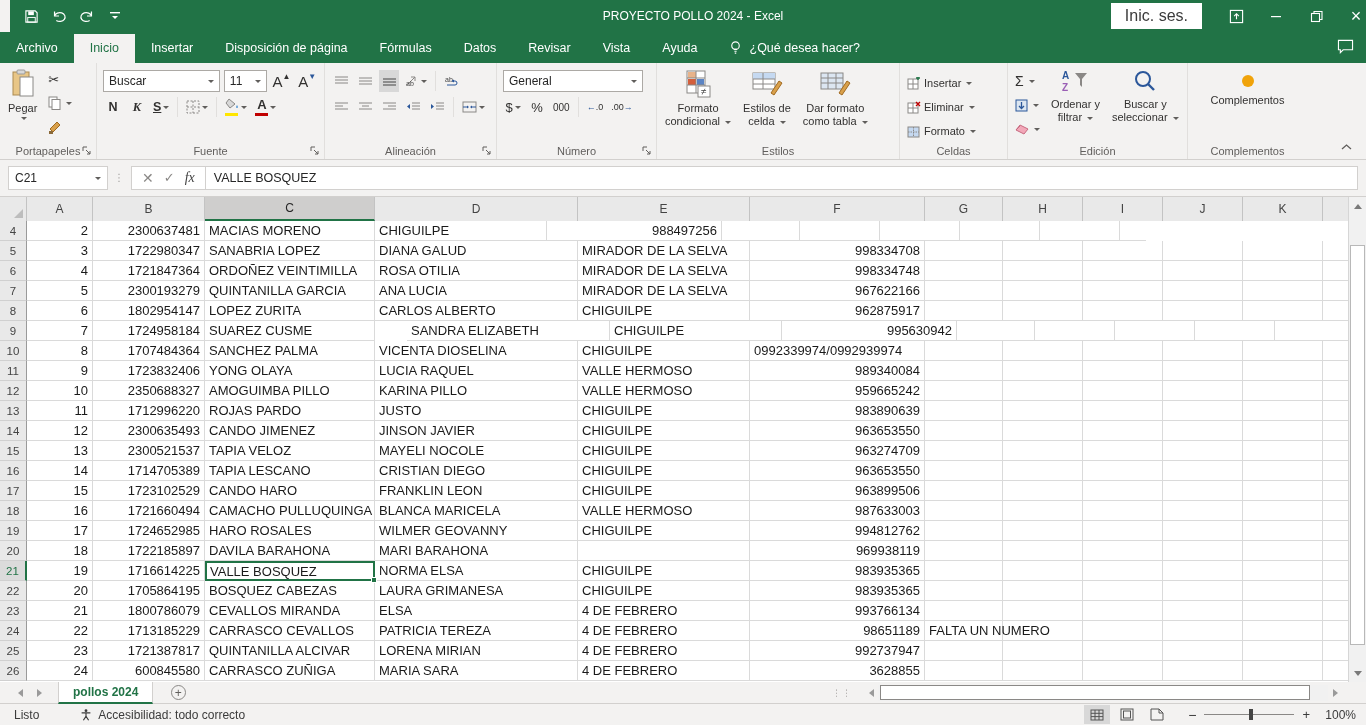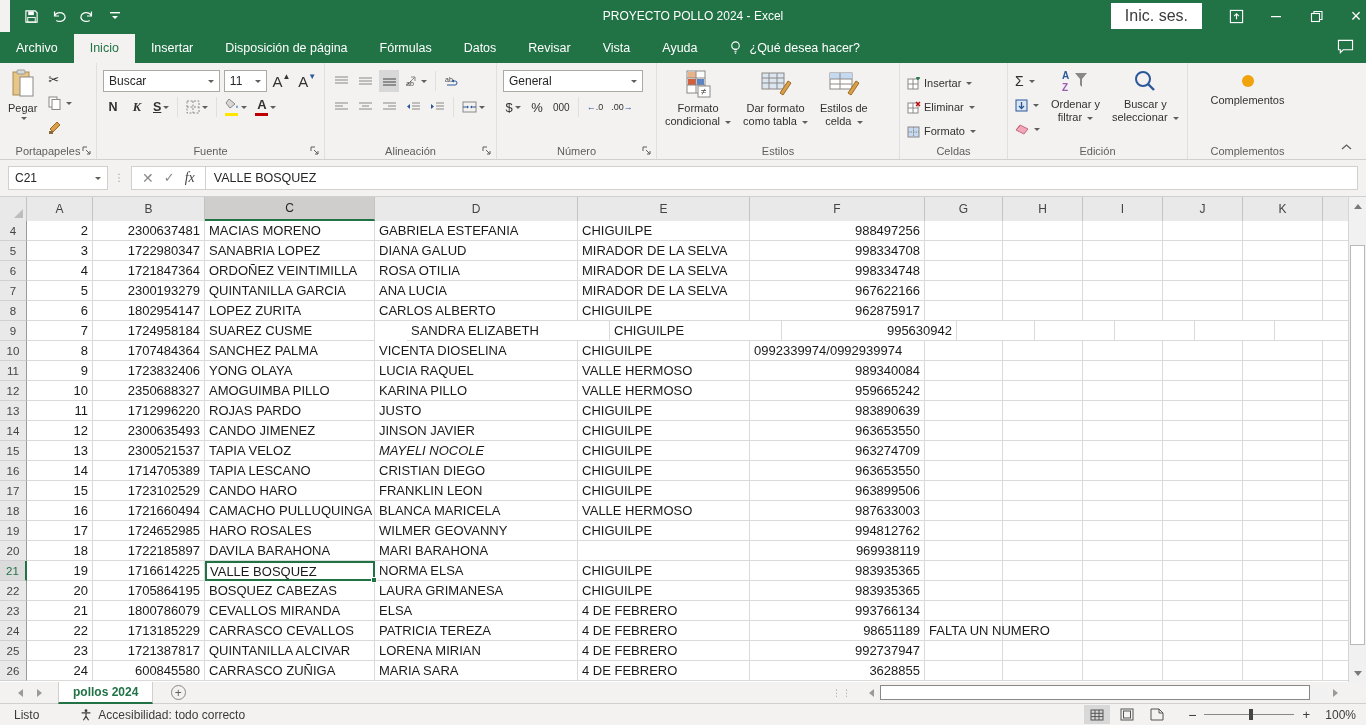--- a/index.html
+++ b/index.html
@@ -402,34 +402,34 @@
             <rect x="5" y="10" width="8" height="6" fill="#d45f3c"></rect>
             <rect x="14" y="10" width="7" height="6" fill="#5b84c4"></rect>
             <path d="M4 9 h18 M4 16 h18 M13 2 v22" stroke="#8a8886"></path>
             <rect x="15" y="17" width="12" height="11" fill="#fff" stroke="#8a8886"></rect>
             <text x="18" y="26" font-size="10" fill="#444">≠</text>
           </svg>
         <span class="blabel"><span>Formato</span><br><span>condicional</span> <span class="caret"></span></span>
       </div>
       <div class="bigbtn">
         <svg width="32" height="30" viewBox="0 0 32 30">
-            <rect x="2" y="4" width="22" height="16" fill="#dce6f1" stroke="#8a8886"></rect>
-            <path d="M2 9 h22 M2 14 h22 M9 4 v16 M17 4 v16" stroke="#8a8886"></path>
-            <path d="M20 24 L28 12 l3 2 -8 12 z" fill="#d9a04a" stroke="#a06a20"></path>
-          </svg>
-        <span class="blabel"><span>Dar formato</span><br><span>como tabla</span> <span class="caret"></span></span>
-      </div>
-      <div class="bigbtn">
-        <svg width="32" height="30" viewBox="0 0 32 30">
             <rect x="2" y="4" width="22" height="16" fill="#fff" stroke="#8a8886"></rect>
             <rect x="2" y="4" width="22" height="6" fill="#c5d9f1"></rect>
             <path d="M2 10 h22 M2 15 h22 M12 4 v16" stroke="#8a8886"></path>
             <path d="M20 24 L28 12 l3 2 -8 12 z" fill="#d9a04a" stroke="#a06a20"></path>
           </svg>
         <span class="blabel"><span>Estilos de</span><br><span>celda</span> <span class="caret"></span></span>
+      </div>
+      <div class="bigbtn">
+        <svg width="32" height="30" viewBox="0 0 32 30">
+            <rect x="2" y="4" width="22" height="16" fill="#dce6f1" stroke="#8a8886"></rect>
+            <path d="M2 9 h22 M2 14 h22 M9 4 v16 M17 4 v16" stroke="#8a8886"></path>
+            <path d="M20 24 L28 12 l3 2 -8 12 z" fill="#d9a04a" stroke="#a06a20"></path>
+          </svg>
+        <span class="blabel"><span>Dar formato</span><br><span>como tabla</span> <span class="caret"></span></span>
       </div>
       <div class="glabel">Estilos</div>
     </div>
 
     <div class="rgroup" style="width:108px;">
       <div class="minicol" style="padding-top:6px;">
         <div class="minibtn">
           <svg width="14" height="13" viewBox="0 0 14 13">
               <rect x="1" y="2" width="10" height="10" fill="#fff" stroke="#8a8886"></rect>
               <path d="M1 7 h10 M6 2 v10" stroke="#8a8886"></path>
@@ -550,23 +550,20 @@
           <div class="rh">4</div>
           <div class="gc ar" style="width: 66px;">
             <span>2</span>
           </div>
           <div class="gc ar" style="width: 112px;">
             <span>2300637481</span>
           </div>
           <div class="gc" style="width: 170px;">
             <span>MACIAS MORENO</span>
           </div>
-          <div class="gc" style="width: 203px;">
-            <span>GABRIELA ESTEFANIA</span>
-          </div>
           <div class="gc" style="width: 172px;">
             <span>CHIGUILPE</span>
           </div>
           <div class="gc ar" style="width: 175px;">
             <span>988497256</span>
           </div>
           <div class="gc" style="width: 78px;">
             <span></span>
           </div>
           <div class="gc" style="width: 80px;">
@@ -957,21 +954,21 @@
           <div class="rh">15</div>
           <div class="gc ar" style="width: 66px;">
             <span>13</span>
           </div>
           <div class="gc ar" style="width: 112px;">
             <span>2300521537</span>
           </div>
           <div class="gc" style="width: 170px;">
             <span>TAPIA VELOZ</span>
           </div>
-          <div class="gc" style="width: 203px; font-style: italic;">
+          <div class="gc" style="width: 203px;">
             <span>MAYELI NOCOLE</span>
           </div>
           <div class="gc" style="width: 172px;">
             <span>CHIGUILPE</span>
           </div>
           <div class="gc ar" style="width: 175px;">
             <span>963274709</span>
           </div>
           <div class="gc" style="width: 78px;">
             <span></span>

